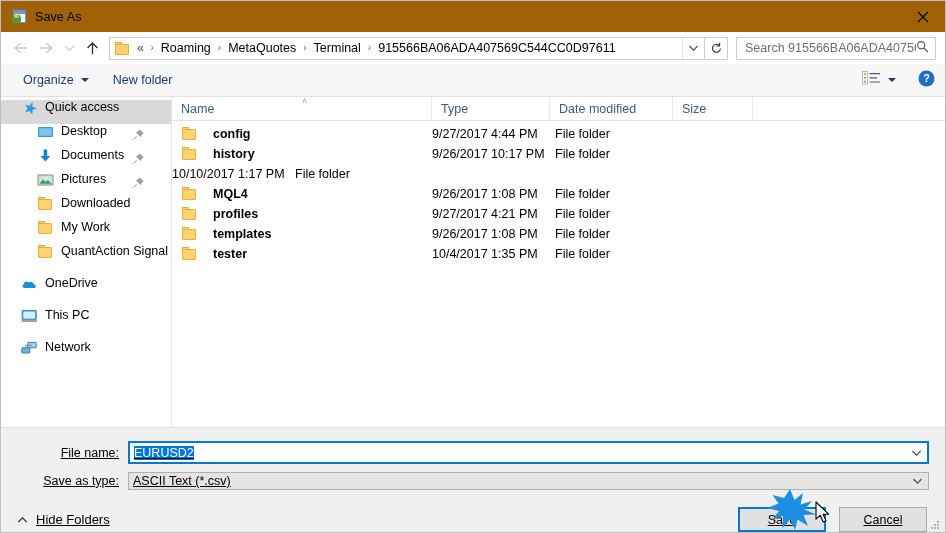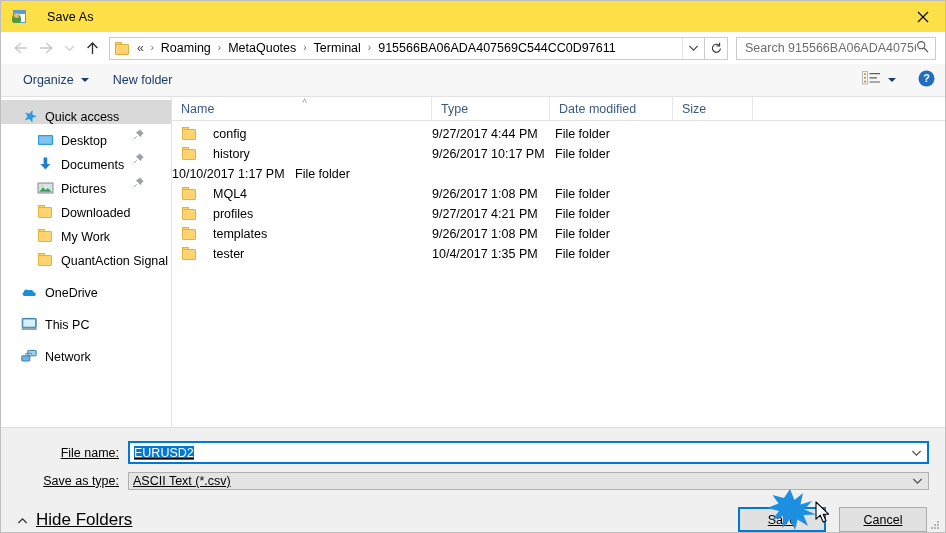--- a/index.html
+++ b/index.html
@@ -16,24 +16,23 @@
     position: relative;
     width: 946px; height: 533px;
     background: #f0f0f0;
     border: 1px solid #bfbfbf;
     display: flex; flex-direction: column;
   }
 
   
   .titlebar {
     height: 31px; min-height: 31px;
-    background: #fde047;
-    display: flex; align-items: center;
-    position: relative;
-    gap: 12px;
+    background: #a16207;
+    display: flex; align-items: center;
+    position: relative;
   }
   .title-icon {
     width: 16px; height: 16px;
     margin-left: 10px; margin-right: 8px;
     position: relative;
     flex: none;
   }
   .title-icon .sheet {
     position: absolute; left: 2px; top: 1px;
     width: 13px; height: 13px;
@@ -185,21 +184,21 @@
   .sidebar {
     width: 171px; flex: none;
     background: #ffffff;
     border-right: 1px solid #e2e2e2;
     padding-top: 3px;
     overflow: hidden;
     position: relative;
   }
   .sb-item {
     height: 24px;
-    display: flex; align-items: flex-end;
+    display: flex; align-items: flex-start;
     padding-left: 20px;
     font-size: 12.5px; color: #000;
     white-space: nowrap;
     position: relative;
   }
   .sb-item.indent { padding-left: 36px; }
   .sb-item.selected { background: #d9d9d9; }
   .sb-ico {
     width: 17px; height: 16px; flex: none;
     margin-right: 7px;
@@ -258,21 +257,21 @@
     color: #a0a0a0; font-size: 9px;
     line-height: 9px;
   }
   .rows { flex: 1 1 auto; overflow: hidden; padding-top: 3px; }
   .frow {
     height: 20px;
     display: flex; align-items: center;
     font-size: 12.5px; color: #000;
   }
   .fcell { flex: none; overflow: hidden; white-space: nowrap; }
-  .fc-name { width: 260px; display: flex; align-items: center; padding-left: 9px; }
+  .fc-name { width: 260px; display: flex; align-items: center; padding-left: 9px; font-weight: bold; }
   .fc-date { width: 123px; }
   .fc-type { width: 118px; }
   .fc-size { width: 80px; }
   .fc-name .nm { margin-left: 8px; }
 
   
   .footer {
     background: #f0f0f0;
     border-top: 1px solid #dcdcdc;
     padding: 13px 0 0 0;
@@ -320,21 +319,21 @@
     display: flex; align-items: center; justify-content: center;
   }
 
   .buttonrow {
     display: flex; align-items: center;
     padding: 9px 18px 0 16px;
     position: relative;
   }
   .hidefolders {
     display: flex; align-items: center;
-    font-size: 17px; color: #000; text-align: right;
+    font-size: 13px; color: #000; text-align: right;
   }
   .hidefolders .chv { margin-right: 8px; }
   .btn-spacer { flex: 1 1 auto; }
   .btn {
     width: 88px; height: 25px;
     font-size: 12.5px; color: #000;
     display: flex; align-items: center; justify-content: center;
     background: #e1e1e1;
     border: 1px solid #adadad;
   }

